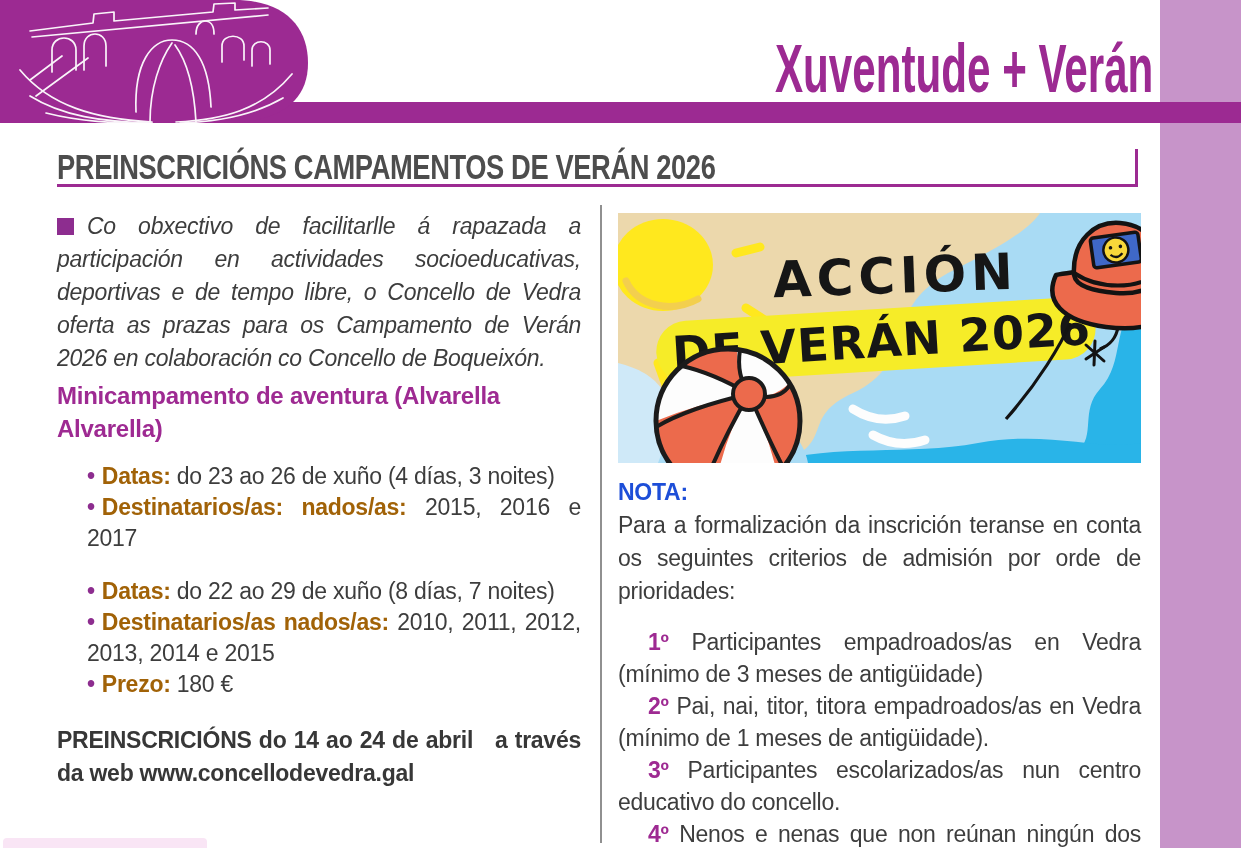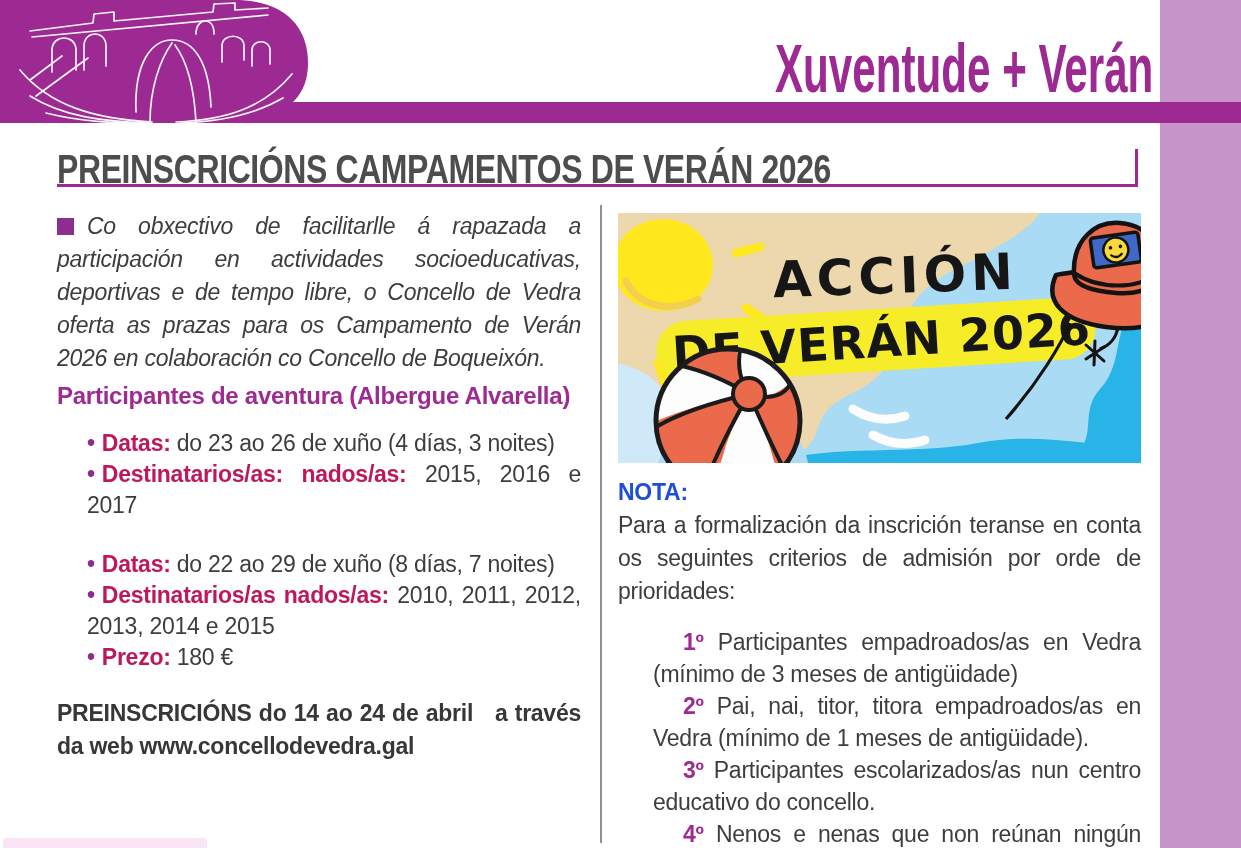--- a/index.html
+++ b/index.html
@@ -13,47 +13,47 @@
   .header-bar{position:absolute;left:0;top:102px;width:1241px;height:21px;background:#9c2a92;}
   .logo-wrap{position:absolute;left:0;top:0;width:312px;height:124px;}
   .app-title{
     position:absolute;top:34px;right:88px;margin:0;
     font-size:68px;font-weight:bold;color:#9c2a92;line-height:1;white-space:nowrap;
   }
   .app-title .cond{display:inline-block;transform:scaleX(0.62);transform-origin:right center;}
   
   .page-title{
     position:absolute;left:57px;top:149px;margin:0;
-    font-size:41px;font-weight:bold;color:#4d4d4d;line-height:1;white-space:nowrap;
+    font-size:35px;font-weight:bold;color:#4d4d4d;line-height:1;white-space:nowrap;
   }
   .page-title .cond{display:inline-block;transform:scaleX(0.78);transform-origin:left center;letter-spacing:-0.5px;}
   .title-underline{position:absolute;left:57px;top:184px;width:1081px;height:3px;background:#9c2a92;}
   .title-underline-tick{position:absolute;left:1135px;top:149px;width:3px;height:38px;background:#9c2a92;}
   
   .col-left{position:absolute;left:57px;top:206px;width:524px;font-size:23px;line-height:33px;letter-spacing:-0.25px;}
   .col-right{position:absolute;left:618px;top:206px;width:523px;font-size:23px;line-height:33px;letter-spacing:-0.25px;}
   .column-divider{position:absolute;left:600px;top:205px;width:2px;height:638px;background:#909090;}
   p{margin:0;}
   .justify{text-align:justify;}
   .intro{margin-top:4px;font-style:italic;}
   .sq{display:inline-block;width:17px;height:17px;background:#8d2d8f;margin-right:13px;transform:translateY(1px);}
   .camp-heading{margin:4px 0 0 0;font-size:24px;line-height:33px;font-weight:bold;color:#9e2a92;}
   .camp-heading.second{margin-top:26px;}
   .bullets{margin:16px 0 0 30px;}
-  .bullets.second{margin-top:28px;}
+  .bullets.second{margin-top:22px;}
   .bullet-item{line-height:31px;text-align:justify;}
   .dot{color:#8d2d8f;font-weight:bold;margin-right:7px;}
   .reg{margin-top:24px;font-weight:bold;color:#373737;}
   .illustration{display:block;margin-top:7px;}
   .nota-label{margin-top:13px;font-weight:bold;color:#1d4ed8;}
   .priorities{margin-top:18px;}
-  .prio{text-indent:30px;text-align:justify;line-height:32px;margin-left:35px;}
+  .prio{text-indent:30px;text-align:justify;line-height:32px;}
   .num{font-weight:bold;color:#9e2a92;}
   .pink-bar{position:absolute;left:3px;top:838px;width:204px;height:10px;background:#f9e5f5;border-radius:4px 4px 0 0;}
-  b{color:#be185d;}
+  b{color:#a16207;}
 </style>
 </head>
 <body>
 
 <div class="lilac-stripe"></div>
 
 <div class="header-bar"></div>
 
 <div class="logo-wrap">
   <svg width="312" height="124" viewBox="0 0 312 124">
@@ -84,21 +84,21 @@
 
 <h2 class="page-title"><span class="cond">PREINSCRICIÓNS CAMPAMENTOS DE VERÁN 2026</span></h2>
 <div class="title-underline"></div>
 <div class="title-underline-tick"></div>
 
 <div class="column-divider"></div>
 
 <div class="col-left">
   <p class="intro justify"><span class="sq"></span><span>Co obxectivo de facilitarlle á rapazada a participación en actividades socioeducativas, deportivas e de tempo libre, o Concello de Vedra oferta as prazas para os Campamento de Verán 2026 en colaboración co Concello de Boqueixón.</span></p>
 
-  <h3 class="camp-heading">Participantes de aventura (Albergue Alvarella)</h3>
+  <h3 class="camp-heading">Minicampamento de aventura (Alvarella Alvarella)</h3>
   <div class="bullets">
     <div class="bullet-item"><span class="dot">•</span><b>Datas:</b> <span>do 23 ao 26 de xuño (4 días, 3 noites)</span></div>
     <div class="bullet-item"><span class="dot">•</span><b>Destinatarios/as: nados/as:</b> <span>2015, 2016 e 2017</span></div>
   </div>
 
   <div class="bullets second">
     <div class="bullet-item"><span class="dot">•</span><b>Datas:</b> <span>do 22 ao 29 de xuño (8 días, 7 noites)</span></div>
     <div class="bullet-item"><span class="dot">•</span><b>Destinatarios/as nados/as:</b> <span>2010, 2011, 2012, 2013, 2014 e 2015</span></div>
     <div class="bullet-item"><span class="dot">•</span><b>Prezo:</b> <span>180 €</span></div>
   </div>

